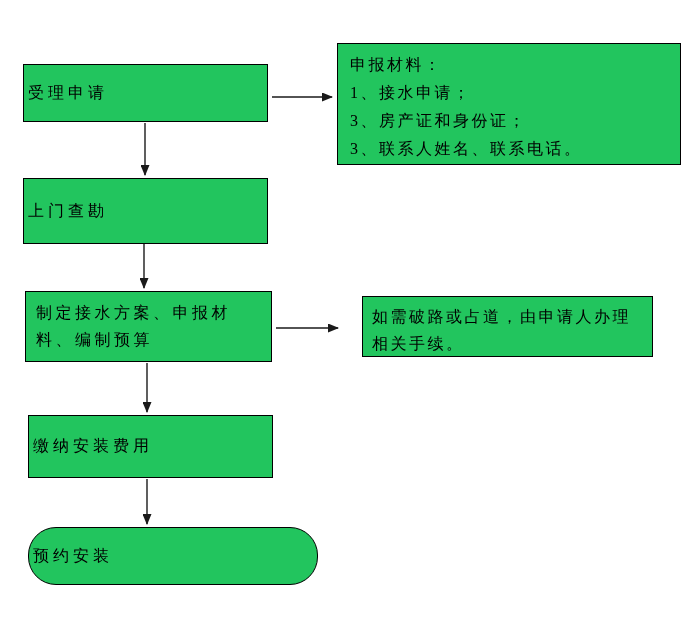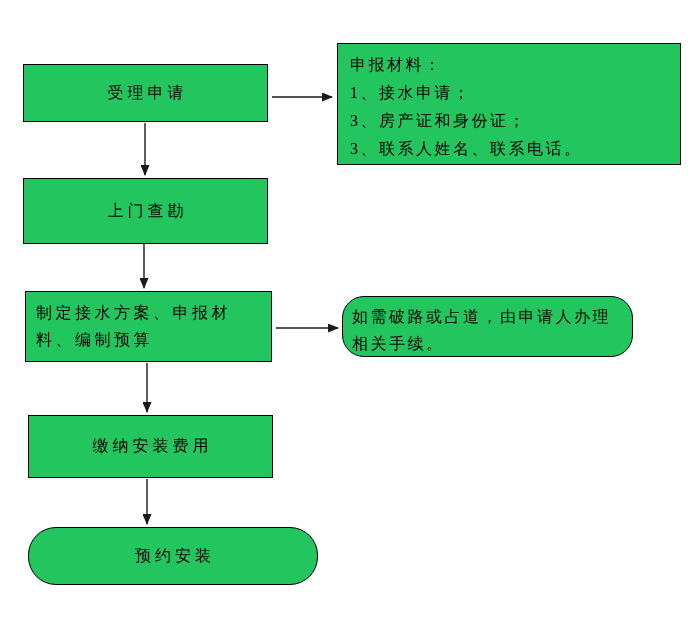--- a/index.html
+++ b/index.html
@@ -20,34 +20,34 @@
     position: absolute;
     border: 1.4px solid #000000;
     background: #22c55e;
     box-sizing: border-box;
     font-size: 16px;
     color: #000000;
   }
   .node.centered {
     display: flex;
     align-items: center;
-    justify-content: center;
+    justify-content: flex-start;
     letter-spacing: 4px;
     text-indent: 4px;
   }
   .node.left-text {
     letter-spacing: 3px;
     line-height: 27px;
   }
   #node-accept   { left: 23px;  top: 64px;  width: 245px; height: 58px; }
   #node-materials{ left: 337px; top: 43px;  width: 344px; height: 122px; padding: 7px 6px 0 12px; letter-spacing: 2.5px; }
   #node-materials .mline { line-height: 28px; white-space: nowrap; }
   #node-survey   { left: 23px;  top: 178px; width: 245px; height: 66px; }
   #node-plan     { left: 25px;  top: 291px; width: 247px; height: 71px; padding: 7px 8px 0 10px; letter-spacing: 3.5px; }
-  #node-road     { left: 342px; top: 296px; width: 291px; height: 61px; padding: 6px 6px 0 9px; letter-spacing: 2.5px; border-radius: 22px; }
+  #node-road     { left: 362px; top: 296px; width: 291px; height: 61px; padding: 6px 6px 0 9px; letter-spacing: 2.5px; }
   #node-pay      { left: 28px;  top: 415px; width: 245px; height: 63px; }
   #node-book     { left: 28px;  top: 527px; width: 290px; height: 58px; border-radius: 28px; }
   .arrows {
     position: absolute;
     left: 0; top: 0;
     width: 697px;
     height: 630px;
     pointer-events: none;
   }
   .arrow-line {

